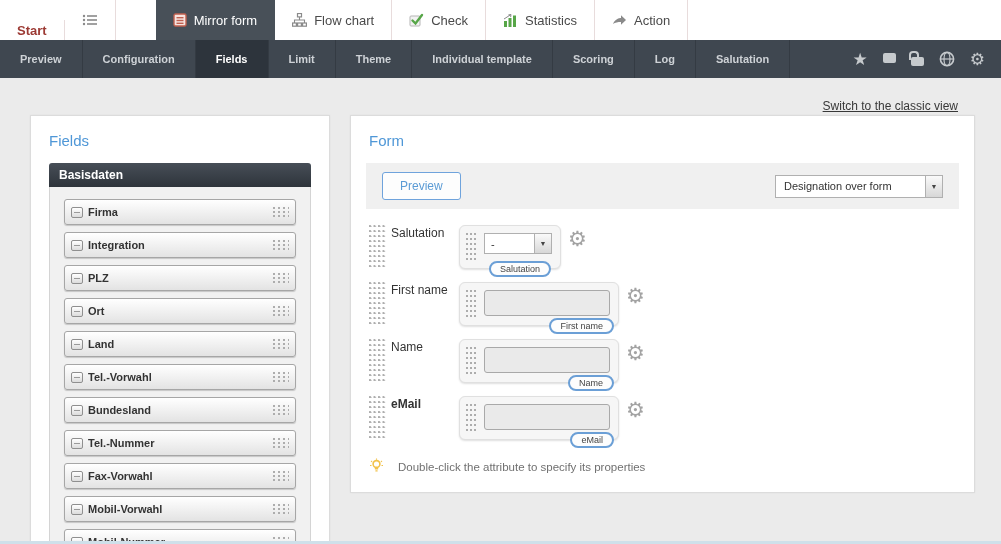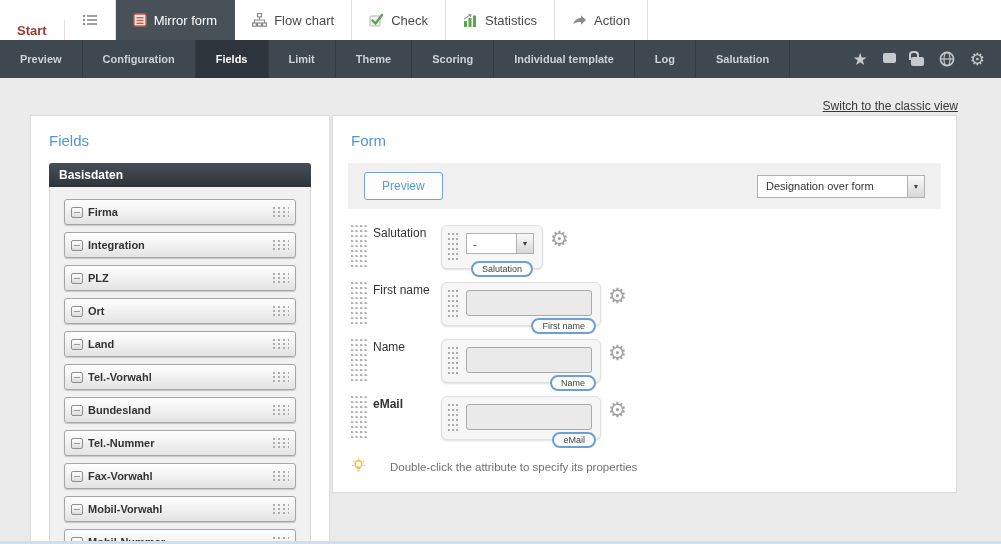--- a/index.html
+++ b/index.html
@@ -4,21 +4,21 @@
 <style>
   * { margin:0; padding:0; box-sizing:border-box; }
   html,body { width:1001px; height:544px; overflow:hidden; }
   body { font-family:"Liberation Sans", sans-serif; background:#ebebeb; position:relative; }
 
   
   .topbar { height:40px; background:#fff; display:flex; align-items:stretch; }
   .ttab { display:flex; align-items:center; gap:7px; padding:0 17px; font-size:13px;
           color:#4a4a4a; border-right:1px solid #e8dcdc; cursor:pointer; white-space:nowrap; }
   .ttab.start { color:#9c3a34; font-weight:600;margin-top:20px; }
-  .ttab.active { background:#485058; color:#fff; border-right-color:#485058; }
+  .ttab.active { background:#485058; color:#fff; border-right-color:#485058;margin-left:40px; }
   .ttab svg { display:block; }
 
   
   .navbar { height:38px; background:#3f4750; display:flex; align-items:stretch; }
   .nav-item { line-height:38px; padding:0 20px; font-size:11px; font-weight:bold;
               color:#ced2d6; border-right:1px solid #343b43; cursor:pointer; white-space:nowrap; }
   .nav-item.active { background:#2d343c; color:#fff; }
   .nav-icons { margin-left:auto; display:flex; align-items:center; gap:15px; padding-right:16px; }
   .nav-ic { color:#c6cacd; cursor:pointer; display:flex; align-items:center; }
   .glyph-star { font-size:17px; line-height:1; }
@@ -49,21 +49,21 @@
       background:linear-gradient(#ffffff,#e3e3e3); border:1px solid #a6a6a6; border-radius:3px;
       box-shadow:0 1px 1px rgba(0,0,0,.18); cursor:move; }
   .fi-icon { width:12px; height:11px; border:1px solid #8f8f8f; background:linear-gradient(#fff,#dcdcdc);
       border-radius:2px; margin-right:5px; position:relative; flex:none; }
   .fi-icon::after { content:""; position:absolute; left:2px; right:2px; top:4px; height:1px; background:#9a9a9a; }
   .field-item .label { font-size:11px; font-weight:bold; color:#333; }
   .dots { background-image:radial-gradient(circle at 1.2px 1.2px, #adadad 1px, rgba(0,0,0,0) 1.3px); }
   .dots-item { margin-left:auto; width:16px; height:11px; background-size:5px 4px; }
 
   
-  .form-panel { left:332px; top:37px; width:625px; height:378px; }
+  .form-panel { left:350px; top:37px; width:625px; height:378px; }
   .form-toolbar { margin:0 15px; height:46px; background:#f0f0f0; display:flex; align-items:center;
       justify-content:space-between; padding:0 16px; }
   .preview-btn { background:#fdfdfd; border:1px solid #6fa3dc; color:#5b9bd5; font-size:12px;
       padding:6px 17px; border-radius:3px; cursor:pointer; font-family:inherit; }
   .select-box { display:flex; background:#fff; border:1px solid #b0b0b0; cursor:pointer; }
   .select-box .val { font-size:11px; color:#333; display:flex; align-items:center; padding-left:8px; flex:1; }
   .select-box .arrow { width:17px; border-left:1px solid #b0b0b0; background:linear-gradient(#fafafa,#d7d7d7);
       display:flex; align-items:center; justify-content:center; font-size:7px; color:#444; }
   .designation-select { width:168px; height:23px; }
 
@@ -80,21 +80,21 @@
   .mini-select { width:68px; height:21px; }
   .mini-select .val { padding-left:6px; }
   .text-input { width:126px; height:26px; background:#eaeaea; border:1px solid #a9a9a9; border-radius:3px;
       font-family:inherit; font-size:11px; padding:0 5px; }
   .badge { position:absolute; bottom:-9px; background:#fdfdfd; border:2px solid #6b9fd6; border-radius:10px;
       font-size:9px; color:#444; padding:1px 9px; white-space:nowrap; }
   .badge.right { right:4px; }
   .badge.center { left:50%; transform:translateX(-50%); margin-left:10px; }
   .row-gear { font-size:21px; color:#a3a3a3; line-height:1; margin:3px 0 0 7px; cursor:pointer; }
 
-  .hint { display:flex; align-items:center; gap:24px; margin:18px 0 0 18px; font-size:11.5px; color:#707070; }
+  .hint { display:flex; align-items:center; gap:14px; margin:18px 0 0 18px; font-size:11.5px; color:#707070; }
 
   .bottom-edge { position:absolute; left:0; right:0; bottom:0; height:3px; background:#cfe0ea; }
 </style>
 </head>
 <body>
 
 <div class="topbar">
   <div class="ttab start">
     <span>Start</span>
   </div>
@@ -163,22 +163,22 @@
   </div>
 </div>
 
 <div class="navbar">
   <div style="display:flex;">
       <div class="nav-item"><span>Preview</span></div>
       <div class="nav-item"><span>Configuration</span></div>
       <div class="nav-item active"><span>Fields</span></div>
       <div class="nav-item"><span>Limit</span></div>
       <div class="nav-item"><span>Theme</span></div>
+      <div class="nav-item"><span>Individual template</span></div>
       <div class="nav-item"><span>Scoring</span></div>
-      <div class="nav-item"><span>Individual template</span></div>
       <div class="nav-item"><span>Log</span></div>
       <div class="nav-item"><span>Salutation</span></div>
     </div>
   <div class="nav-icons">
     <span class="nav-ic glyph-star">★</span>
     <span class="nav-ic">
         <span class="icon-comment"></span>
       </span>
     <span class="nav-ic">
         <span class="icon-unlock"></span>

